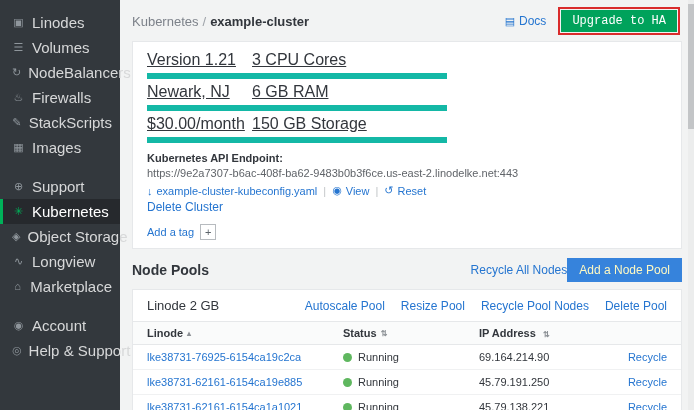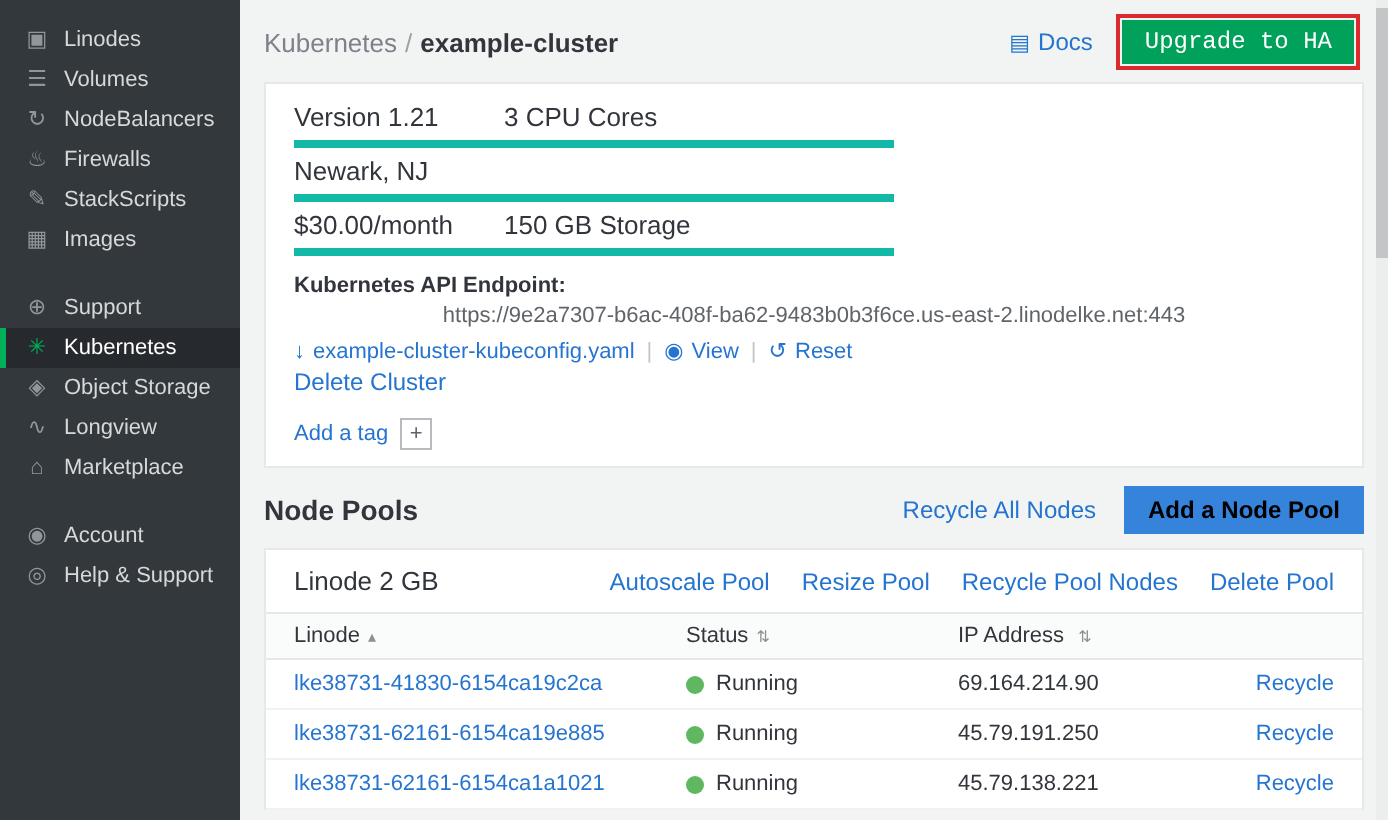--- a/index.html
+++ b/index.html
@@ -6,68 +6,68 @@
   html, body { width: 694px; height: 410px; overflow: hidden; }
   body { font-family: "Liberation Sans", sans-serif; background: #f2f3f3; color: #32363c; }
 
   .app { display: flex; width: 694px; height: 410px; }
 
   
   .sidebar { width: 120px; min-width: 120px; background: #33383d; padding-top: 10px; }
   .nav-group { margin-bottom: 14px; }
   .nav-item { display: flex; align-items: center; gap: 7px; padding: 4px 8px 4px 9px; border-left: 3px solid transparent; cursor: pointer; }
   .nav-icon { width: 13px; font-size: 11px; color: #8f969c; text-align: center; line-height: 1; }
-  .nav-label { font-size: 11px; color: #d7d8d9; white-space: nowrap; }
+  .nav-label { font-size: 15px; color: #d7d8d9; white-space: nowrap; }
   .nav-item.active { background: #26292d; border-left-color: #00b159; }
   .nav-item.active .nav-icon { color: #00b159; }
   .nav-item.active .nav-label { color: #ffffff; }
 
   
   .main { flex: 1; position: relative; overflow: hidden; }
 
   .topbar { display: flex; justify-content: space-between; align-items: center; padding: 7px 14px 6px 12px; }
   .breadcrumb { font-size: 13px; color: #7d828a; }
   .crumb-link { color: #7d828a; cursor: pointer; }
   .crumb-sep { margin: 0 4px; color: #9da2a8; }
   .crumb-current { color: #32363c; font-weight: bold; }
   .topbar-right { display: flex; align-items: center; gap: 12px; }
   .docs-link { display: flex; align-items: center; gap: 4px; color: #2575d0; font-size: 12px; cursor: pointer; }
   .docs-icon { font-size: 11px; }
   .upgrade-wrap { border: 2px solid #d92b2b; padding: 1px; }
   .upgrade-btn { background: #00a25b; color: #fff; font-size: 12px; padding: 4px 11px; border: none; cursor: pointer; font-family: Liberation Mono, monospace; }
 
   .card { background: #fff; margin: 0 12px; padding: 5px 14px 8px; border: 1px solid #e6e8ea; }
   .spec-table { width: 300px; }
-  .spec-row { display: flex; padding: 4px 0; border-bottom: 4px solid #14b8a6; font-size: 13px; }
+  .spec-row { display: flex; padding: 4px 0; border-bottom: 6px solid #14b8a6; font-size: 16px; text-decoration: underline; }
   .spec-left { width: 105px; }
   .spec-right { flex: 1; }
   .block-label { font-size: 11px; font-weight: bold; margin-top: 9px; }
-  .endpoint-url { font-size: 11px; color: #606469; margin-top: 3px; text-align: center; }
+  .endpoint-url { font-size: 11px; color: #606469; margin-top: 3px; }
   .kubeconfig-row { display: flex; align-items: center; gap: 6px; margin-top: 5px; font-size: 11px; }
   .kc-link { color: #2575d0; display: flex; align-items: center; gap: 4px; cursor: pointer; }
   .kc-icon { font-size: 11px; }
   .kc-sep { color: #c2c5c8; }
   .delete-link { color: #2575d0; font-size: 12px; display: inline-block; cursor: pointer; }
   .add-tag { display: flex; align-items: center; gap: 6px; margin-top: 9px; cursor: pointer; width: max-content; }
   .add-tag-label { color: #2575d0; font-size: 11px; }
   .add-tag-plus { width: 16px; height: 16px; border: 1px solid #b7bbbf; background: #fff; color: #5d646a; font-size: 11px; display: flex; align-items: center; justify-content: center; }
 
   .pools-bar { display: flex; justify-content: space-between; align-items: center; margin: 9px 12px 7px; }
   .pools-title { font-size: 14px; font-weight: bold; }
-  .pools-right { display: flex; align-items: center; gap: 14px; }
+  .pools-right { display: flex; align-items: center; gap: 0; }
   .recycle-all { color: #2575d0; font-size: 12px; cursor: pointer; }
-  .add-pool-btn { background: #3683dc; color: #000000; border: none; font-size: 12px; padding: 5px 12px; cursor: pointer; font-family: inherit; font-weight: bold; }
+  .add-pool-btn { background: #3683dc; color: #fef9c3; border: none; font-size: 12px; padding: 5px 12px; cursor: pointer; font-family: inherit; }
 
   .pool-card { background: #fff; margin: 0 12px; border: 1px solid #e6e8ea; border-bottom: none; }
   .pool-head { display: flex; justify-content: space-between; align-items: center; padding: 8px 14px; }
   .pool-name { font-size: 13px; font-weight: normal; }
   .pool-actions { display: flex; gap: 16px; font-size: 12px; }
   .pool-action { color: #2575d0; cursor: pointer; white-space: nowrap; }
 
-  .tbl-head { display: flex; align-items: center; background: #fafbfb; border-top: 1px solid #e6e8ea; border-bottom: 1px solid #e6e8ea; padding: 5px 14px; font-size: 11px; font-weight: normal; }
+  .tbl-head { display: flex; align-items: center; background: #fafbfb; border-top: 1px solid #e6e8ea; border-bottom: 1px solid #e6e8ea; padding: 5px 14px; font-size: 11px; font-weight: bold; }
   .sort-icon { font-size: 8px; color: #8b9095; margin-left: 4px; }
   .col-1 { width: 196px; display: flex; align-items: center; }
   .col-2 { width: 136px; display: flex; align-items: center; }
   .col-3 { flex: 1; }
   .col-4 { width: 62px; text-align: right; }
 
   .tbl-row { display: flex; align-items: center; padding: 6px 14px; border-bottom: 1px solid #f0f1f2; font-size: 11px; }
   .node-link { color: #2575d0; cursor: pointer; }
   .status-cell { display: flex; align-items: center; gap: 6px; }
   .status-dot { width: 9px; height: 9px; border-radius: 50%; background: #5fb75f; }
@@ -162,20 +162,21 @@
     </div>
 
     <section class="card">
       <div class="spec-table">
         <div class="spec-row">
           <span class="spec-left">Version 1.21</span>
           <span class="spec-right">3 CPU Cores</span>
         </div>
         <div class="spec-row">
           <span class="spec-left">Newark, NJ</span>
+          <span class="spec-right">6 GB RAM</span>
         </div>
         <div class="spec-row">
           <span class="spec-left">$30.00/month</span>
           <span class="spec-right">150 GB Storage</span>
         </div>
       </div>
 
       <div class="block-label">Kubernetes API Endpoint:</div>
       <div class="endpoint-url">https://9e2a7307-b6ac-408f-ba62-9483b0b3f6ce.us-east-2.linodelke.net:443</div>
 
@@ -234,21 +235,21 @@
         </span>
         <span class="col-3">
           <span>IP Address</span>
           <span class="sort-icon">⇅</span>
         </span>
         <span class="col-4"></span>
       </div>
 
       <div class="tbl-row">
         <span class="col-1">
-            <span class="node-link">lke38731-41830-6154ca19c2ca</span>
+            <span class="node-link">lke38731-76925-6154ca19c2ca</span>
           </span>
         <span class="col-2 status-cell">
           <span class="status-dot"></span>
           <span>Running</span>
         </span>
         <span class="col-3">69.164.214.90</span>
         <span class="col-4"><span class="recycle-link">Recycle</span></span>
       </div>
 
       <div class="tbl-row">

